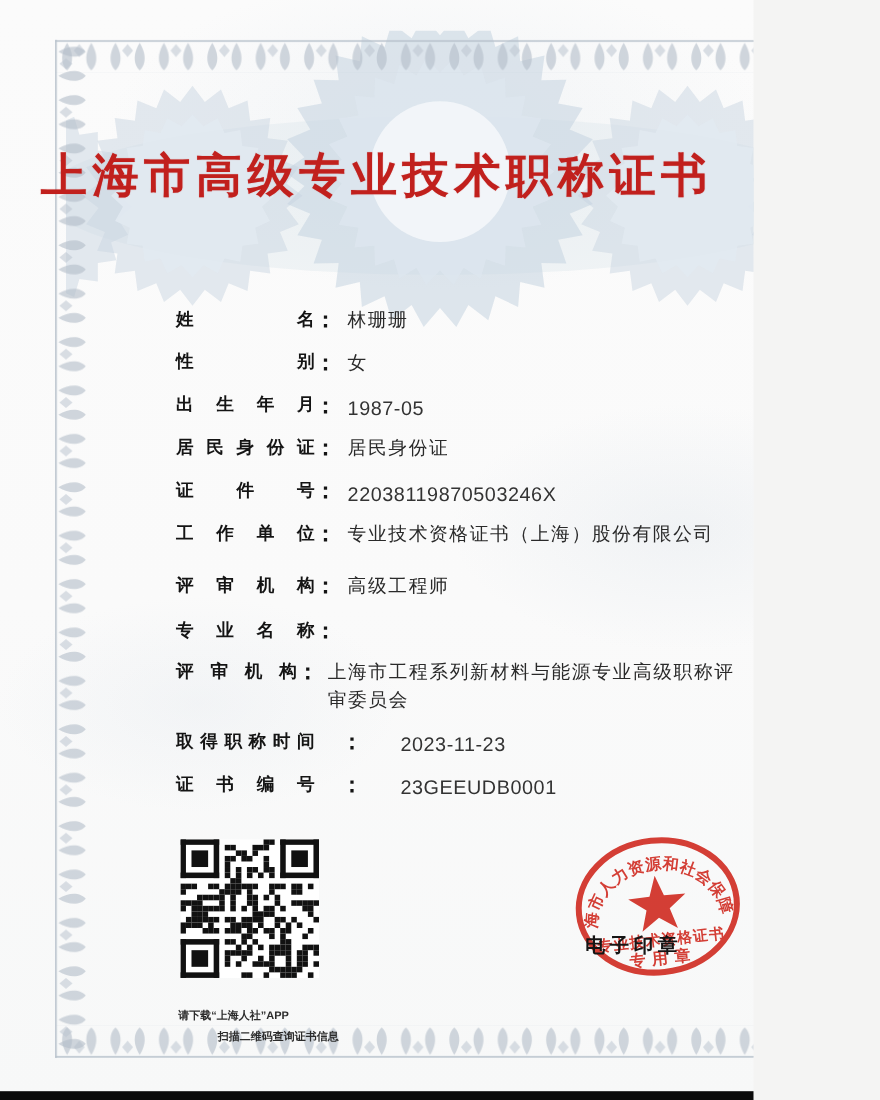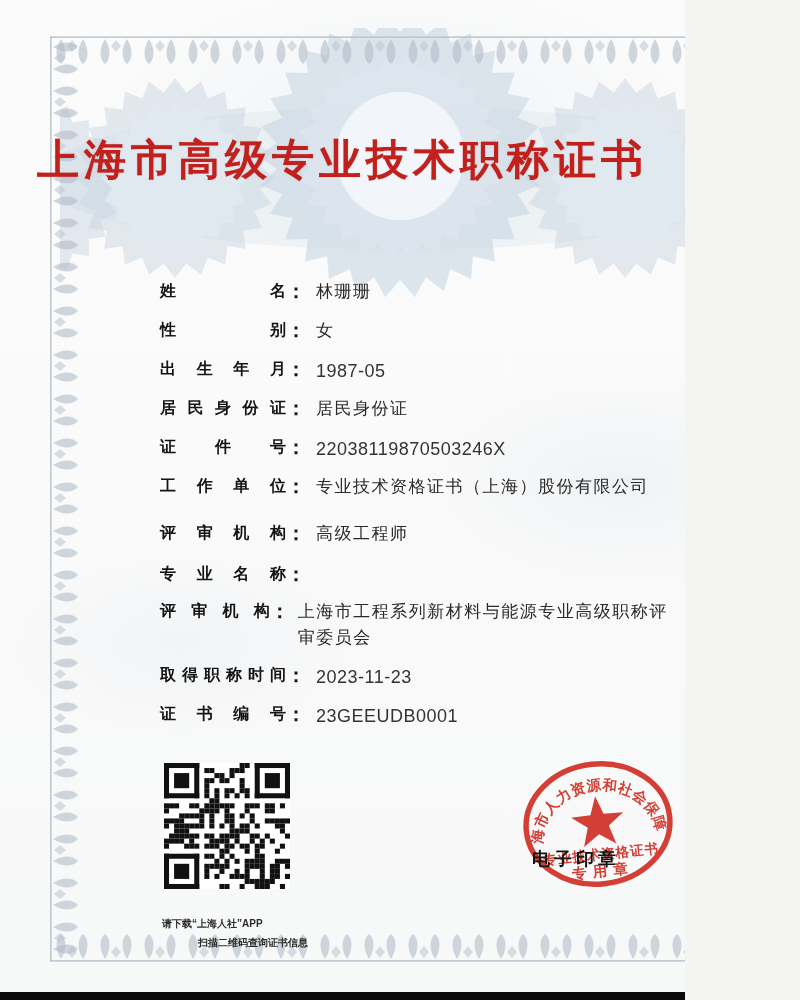--- a/index.html
+++ b/index.html
@@ -30,21 +30,21 @@
   }
 
   .fieldgroup { position:absolute; left:160px; z-index:2; }
   .fg-personal { top:280px; }
   .fg-professional { top:522px; }
   .fg-issue { top:664px; }
 
   .row { display:flex; align-items:flex-start; }
   .fg-personal .row { margin-bottom:13px; }
   .fg-professional .row { margin-bottom:15px; }
-  .fg-issue .row { margin-bottom:13px; }
+  .fg-issue .row { margin-bottom:13px;gap:24px; }
 
   .flabel {
     display:inline-block; width:126px; font-size:16px; font-weight:700; color:#141414;
     line-height:22px; text-align:justify; text-align-last:justify;
   }
   .colon { width:22px; font-size:20px; font-weight:700; color:#141414; line-height:22px; }
   .value {
     margin-left:8px; font-size:17px; color:#2a2a2a; line-height:26px; max-width:392px;
     font-family:Liberation Mono, monospace; letter-spacing:1.5px; padding-top:0px;
   }

